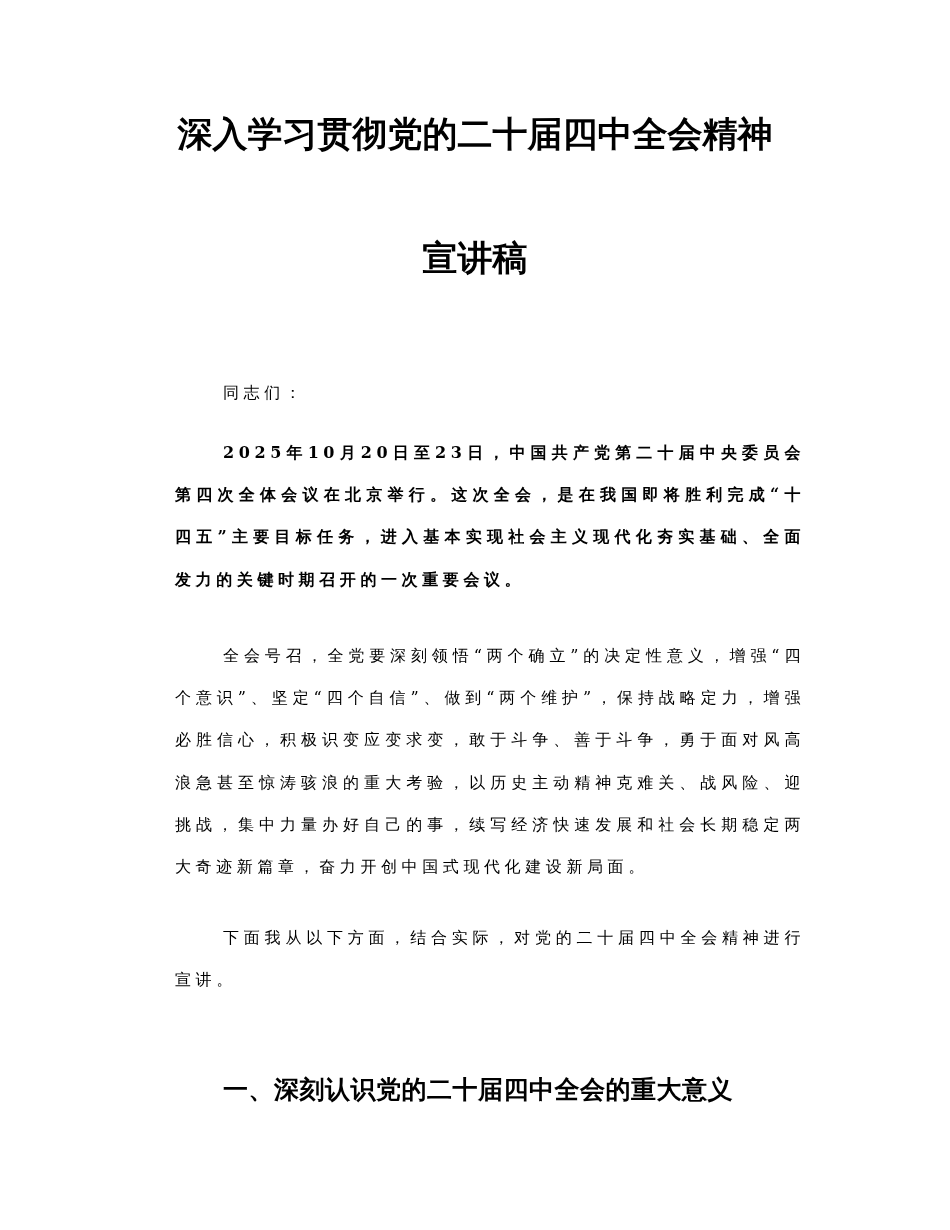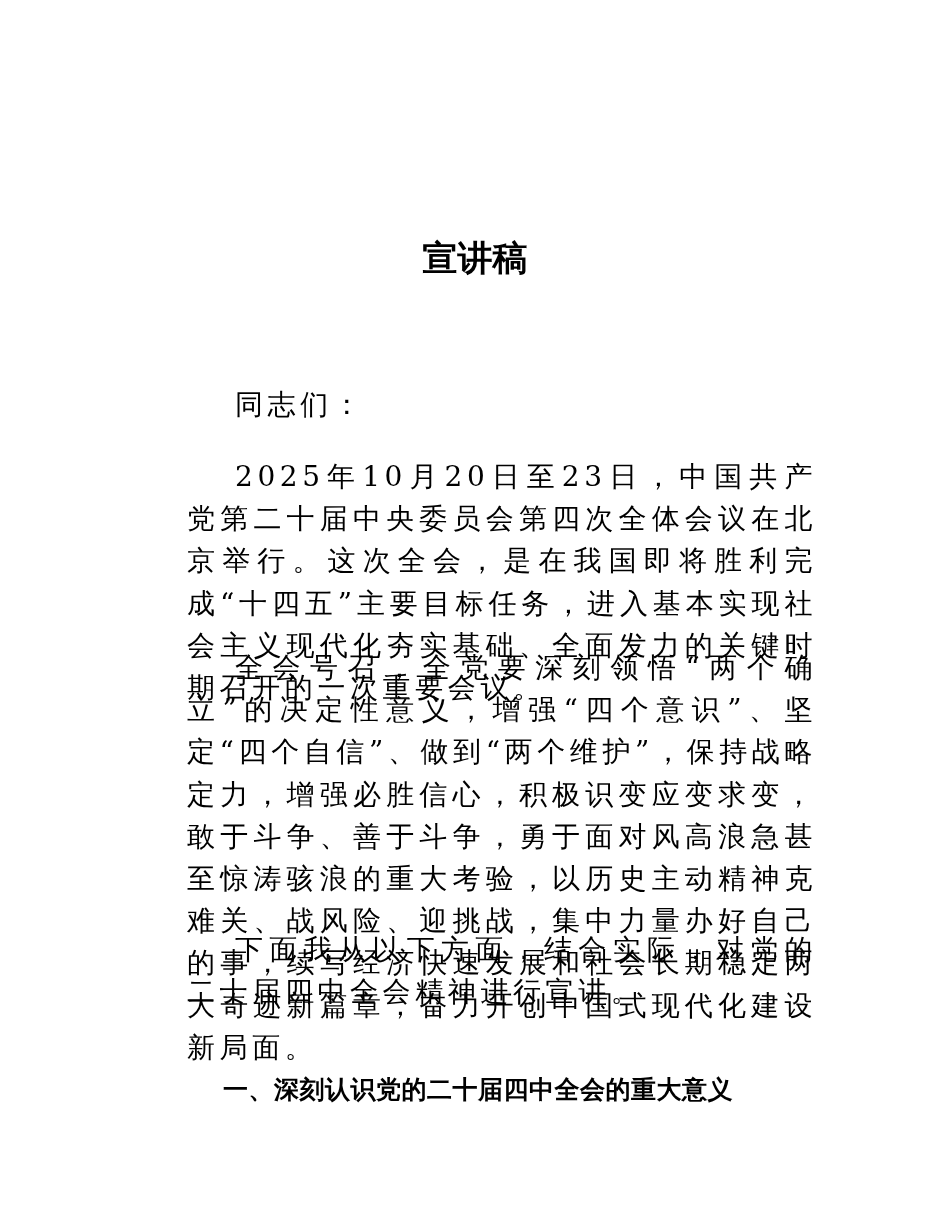--- a/index.html
+++ b/index.html
@@ -35,31 +35,31 @@
       margin: 0;
     }
     .title-1 { top: 112px; }
     .title-2 { top: 236px; }
 
     .body-text {
       position: absolute;
       left: 175px;
       width: 630px;
       font-family: "DejaVu Serif", "Liberation Serif", serif;
-      font-size: 28px;
+      font-size: 16px;
       line-height: 42.2px;
       letter-spacing: 4.6px;
-      margin: 12px;
+      margin: 0;
       text-align: justify;
       word-break: break-all;
     }
     .indent { text-indent: 48px; }
 
     .p-greeting { top: 372px; }
-    .p1 { top: 444px; }
+    .p1 { top: 432px; font-weight: bold; }
     .p2 { top: 635px; }
     .p3 { top: 917px; }
 
     .heading-1 {
       position: absolute;
       left: 223px;
       top: 1070px;
       font-family: "DejaVu Sans", "Liberation Sans", sans-serif;
       font-weight: bold;
       font-size: 25px;
@@ -67,20 +67,21 @@
       letter-spacing: 0.5px;
       margin: 0;
       text-align: right;
     }
   </style>
 </head>
 <body>
 
 <div class="page">
 
+  <h1 class="title title-1">深入学习贯彻党的二十届四中全会精神</h1>
 
   <h1 class="title title-2">宣讲稿</h1>
 
   <p class="body-text indent p-greeting">同志们：</p>
 
   <p class="body-text indent p1">2025年10月20日至23日，中国共产党第二十届中央委员会第四次全体会议在北京举行。这次全会，是在我国即将胜利完成“十四五”主要目标任务，进入基本实现社会主义现代化夯实基础、全面发力的关键时期召开的一次重要会议。</p>
 
   <p class="body-text indent p2">全会号召，全党要深刻领悟“两个确立”的决定性意义，增强“四个意识”、坚定“四个自信”、做到“两个维护”，保持战略定力，增强必胜信心，积极识变应变求变，敢于斗争、善于斗争，勇于面对风高浪急甚至惊涛骇浪的重大考验，以历史主动精神克难关、战风险、迎挑战，集中力量办好自己的事，续写经济快速发展和社会长期稳定两大奇迹新篇章，奋力开创中国式现代化建设新局面。</p>
 
   <p class="body-text indent p3">下面我从以下方面，结合实际，对党的二十届四中全会精神进行宣讲。</p>

